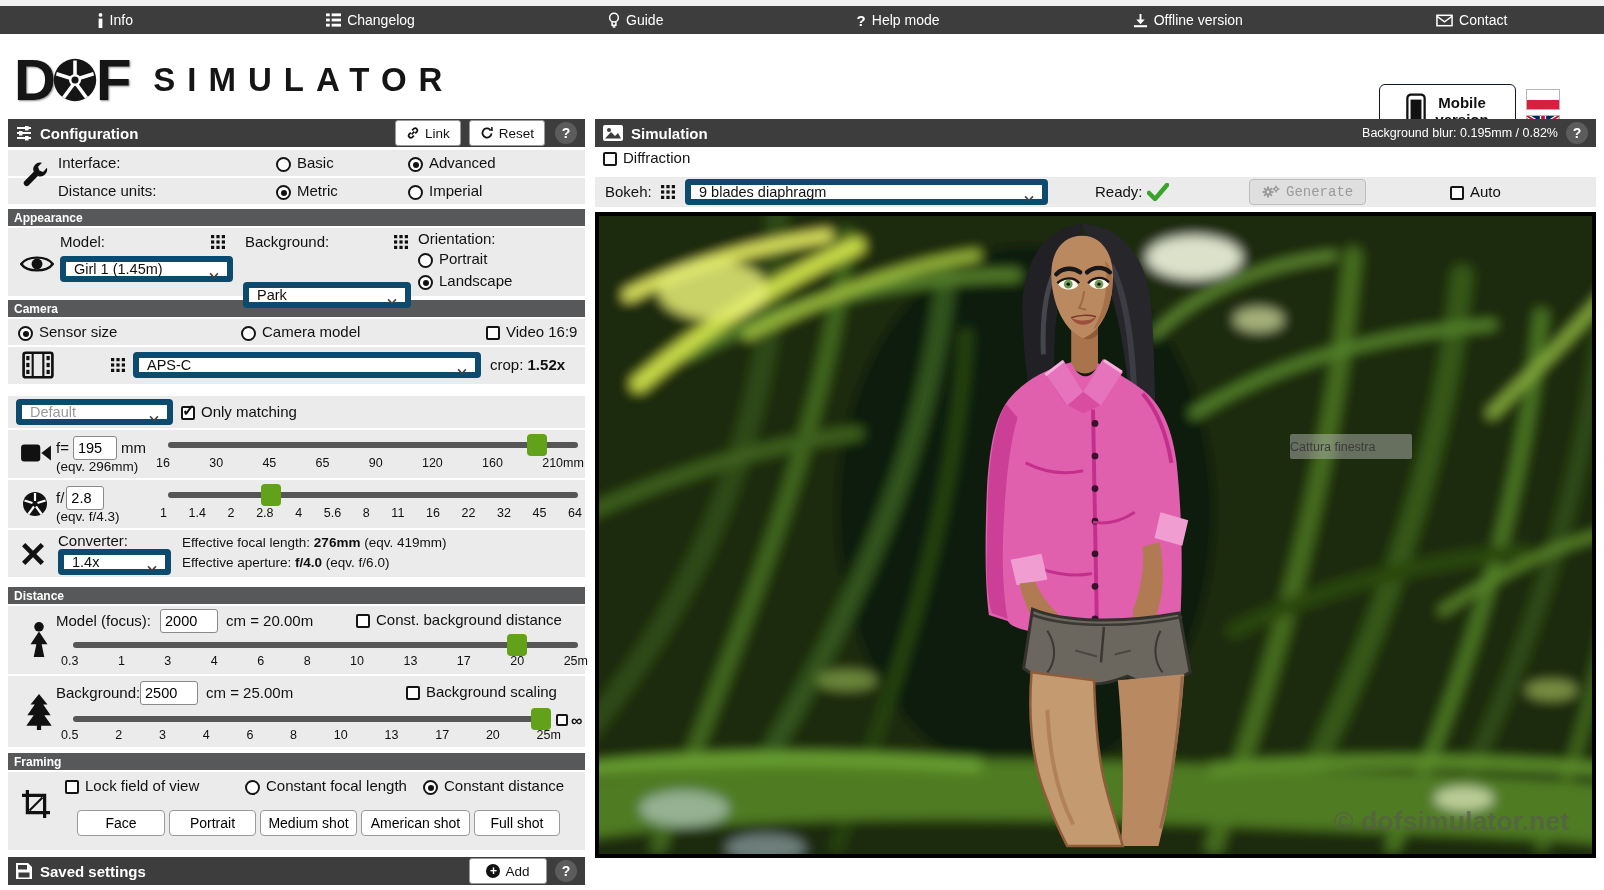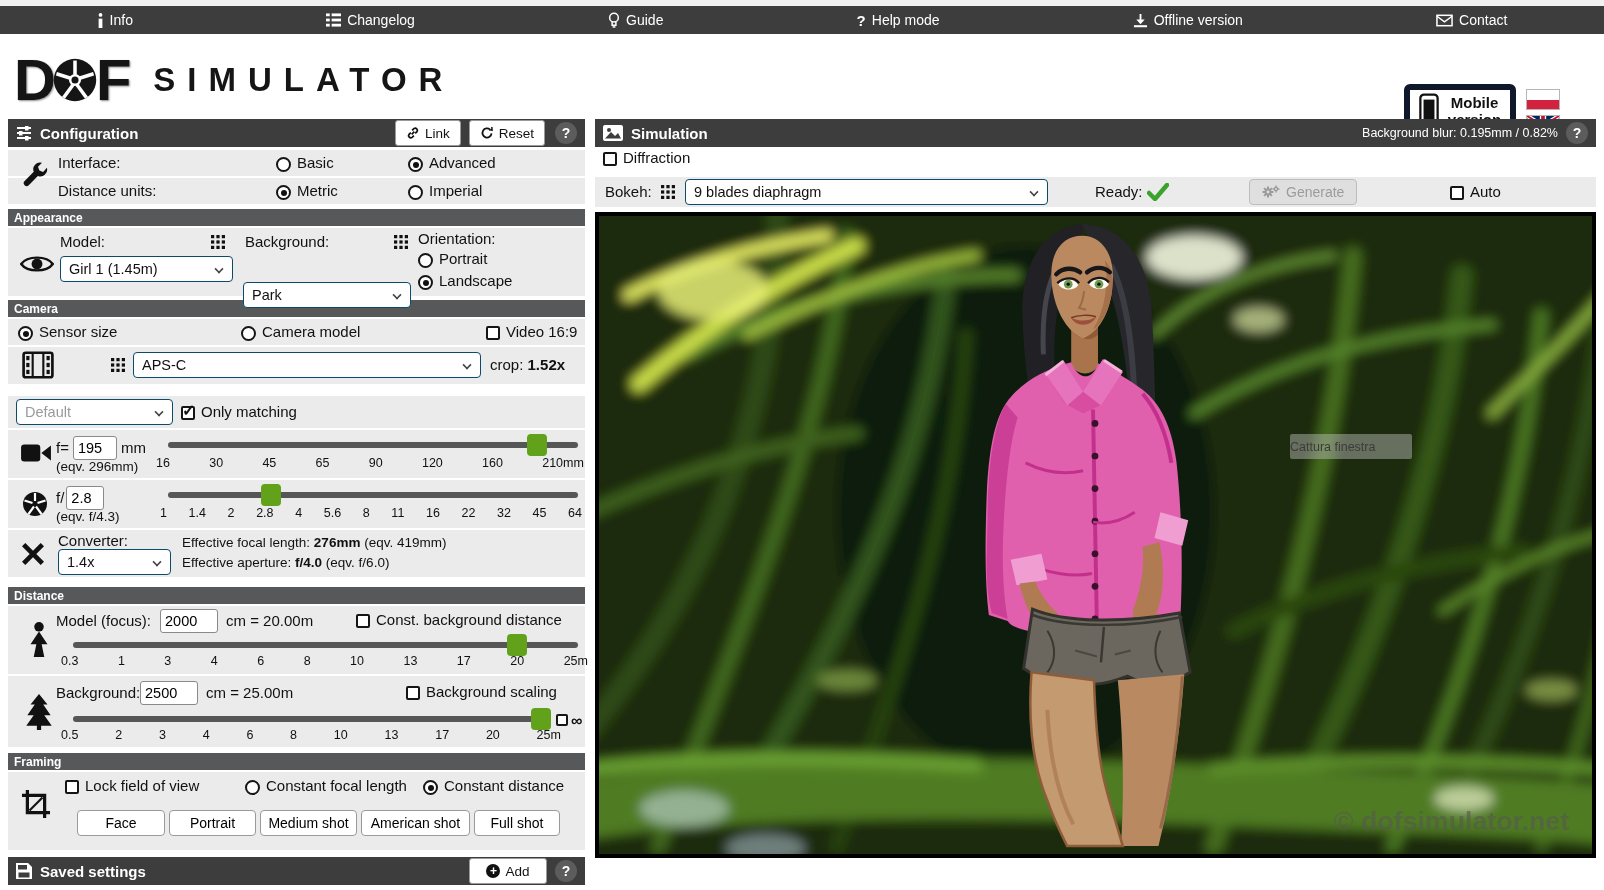--- a/index.html
+++ b/index.html
@@ -9,21 +9,21 @@
   .topbar{height:28px;background:#3d3d3d;display:flex;justify-content:space-around;align-items:center;color:#fff;font-size:14px}
   .tb-item{display:flex;gap:6px;align-items:center;cursor:pointer;height:100%;padding:0 10px}
   .tb-item svg{display:block}
   .qbold{font-weight:bold;font-size:15px;color:#fff}
   
   .logobar{height:85px;position:relative;background:#fff}
   .logo{position:absolute;left:14px;top:12px;display:flex;align-items:center}
   .logo .big{font-size:58px;font-weight:700;letter-spacing:-2px;color:#151515;text-shadow:1px 1px 2px rgba(0,0,0,.45)}
   .logo .word{font-size:33px;font-weight:600;letter-spacing:12px;margin-left:24px;color:#151515}
   .aperture{margin:0 -2px;filter:blur(.4px)}
-  .mobile-btn{position:absolute;right:88px;top:50px;width:112px;height:53px;background:#fff;border:6px solid #0f172a;border-radius:6px;display:flex;align-items:center;justify-content:center;gap:9px;cursor:pointer}
+  .mobile-btn{position:absolute;right:88px;top:50px;width:137px;height:53px;background:#fff;border:1px solid #0f172a;border-radius:6px;display:flex;align-items:center;justify-content:center;gap:9px;cursor:pointer}
   .mobile-txt{font-weight:bold;font-size:15px;line-height:17px;text-align:center}
   .flag{position:absolute;right:44px;width:34px;height:21px;border:1px solid #b5b5b5;overflow:hidden;cursor:pointer}
   .flag-pl{top:55px}
   .flag-pl .t{height:50%;background:#fff}
   .flag-pl .b{height:50%;background:#d4213d}
   .flag-uk{top:81px}
   .flag-uk svg{display:block;width:100%;height:100%}
   
   .config{position:absolute;left:8px;top:119px;width:577px}
   .sim{position:absolute;left:595px;top:119px;width:1001px}
@@ -38,30 +38,30 @@
   .abs{position:absolute}
   .lbl{font-size:15px;color:#111}
   .muted{color:#9a9a9a}
   .b{font-weight:bold}
   
   .radio{width:15px;height:15px;border:2px solid #151515;border-radius:50%;background:#fff;display:inline-block;vertical-align:-3px;position:relative;cursor:pointer;flex:none}
   .radio.on::after{content:"";position:absolute;left:2.5px;top:2.5px;width:6px;height:6px;border-radius:50%;background:#111}
   .check{width:14px;height:14px;border:2px solid #151515;border-radius:2px;background:#fff;display:inline-block;vertical-align:-2px;position:relative;cursor:pointer;flex:none}
   .check .tickglyph{position:absolute;left:-1px;top:-7px;font-size:16px;font-weight:bold;color:#111}
   .ctl-lab{margin-left:6px;font-size:15px;vertical-align:1px}
-  .sel{height:26px;background:#fff;border:1px solid #0c4a6e;border-radius:4px;position:relative;display:flex;align-items:center;padding:0 12px 0 8px;font-size:14.5px;cursor:pointer}
+  .sel{height:26px;background:#fff;border:6px solid #0c4a6e;border-radius:4px;position:relative;display:flex;align-items:center;padding:0 12px 0 8px;font-size:14.5px;cursor:pointer}
   .sel .chev{position:absolute;right:9px;top:8px;width:8px;height:8px;border-right:2px solid #444;border-bottom:2px solid #444;transform:rotate(45deg) scale(.8)}
   .tinput{height:24px;border:1px solid #8a8a8a;border-radius:3px;padding:0 4px;font-size:14.5px;font-family:"Liberation Sans",sans-serif;background:#fff}
   .slider{position:absolute}
   .track{height:6px;background:#565656;border-radius:3px;width:100%;cursor:pointer}
   .handle{position:absolute;top:-8px;width:20px;height:22px;background:#61a21a;border-radius:4px;cursor:grab}
   .ticks{position:absolute;display:flex;justify-content:space-between;font-size:12.5px;color:#111}
   .shot-btn{height:26px;background:#fff;border:1px solid #9a9a9a;border-radius:4px;font-size:14px;cursor:pointer;font-family:"Liberation Sans",sans-serif}
   .plusdot{width:14px;height:14px;border-radius:50%;background:#111;color:#fff;display:inline-flex;align-items:center;justify-content:center;font-size:12px;font-weight:bold;line-height:1}
-  .gen-btn{height:26px;background:#dfdfdf;border:1px solid #bdbdbd;border-radius:4px;color:#9b9b9b;font-size:14px;display:inline-flex;align-items:center;gap:6px;padding:0 12px;font-family:Liberation Sans, sans-serif}
+  .gen-btn{height:26px;background:#dfdfdf;border:1px solid #bdbdbd;border-radius:4px;color:#9b9b9b;font-size:14px;display:inline-flex;align-items:center;gap:6px;padding:0 12px;font-family:Liberation Mono, monospace}
   .sim-img{margin-top:5px;border:4px solid #000;width:1001px;height:646px;position:relative;background:#1b2a0e}
   .sim-img svg.scene{display:block;width:993px;height:638px}
   .capture-overlay{position:absolute;left:691px;top:218px;width:122px;height:25px;background:rgba(195,195,195,.45);border-radius:2px;display:flex;align-items:center;font-size:12.5px;color:#3c3c3c}
   .icon-col{position:absolute}
 </style>
 </head>
 <body>
 
 <div class="topstrip"></div>
 

